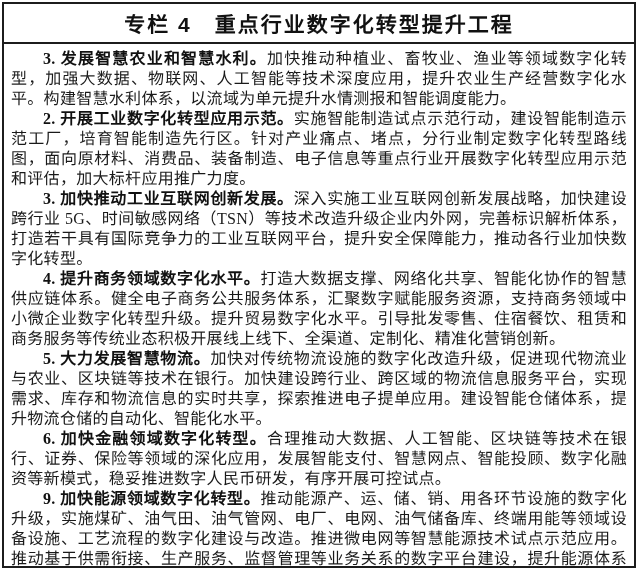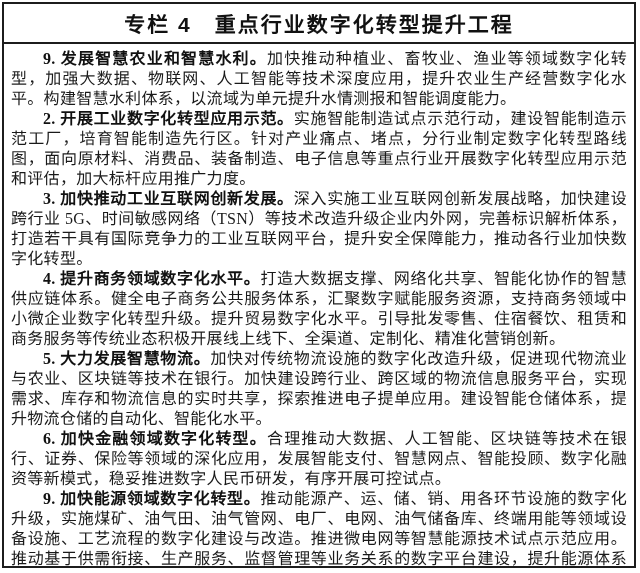--- a/index.html
+++ b/index.html
@@ -62,21 +62,21 @@
     }
   </style>
 </head>
 <body>
 
 <div class="panel">
   <div class="title-box">
     <span class="title-text">专栏 4　重点行业数字化转型提升工程</span>
   </div>
   <div class="body-box">
-    <p class="para"><span class="lead">9. 发展智慧农业和智慧水利。</span><span>加快推动种植业、畜牧业、渔业等领域数字化转型，加强大数据、物联网、人工智能等技术深度应用，提升农业生产经营数字化水平。构建智慧水利体系，以流域为单元提升水情测报和智能调度能力。</span></p>
+    <p class="para"><span class="lead">3. 发展智慧农业和智慧水利。</span><span>加快推动种植业、畜牧业、渔业等领域数字化转型，加强大数据、物联网、人工智能等技术深度应用，提升农业生产经营数字化水平。构建智慧水利体系，以流域为单元提升水情测报和智能调度能力。</span></p>
     <p class="para"><span class="lead">2. 开展工业数字化转型应用示范。</span><span>实施智能制造试点示范行动，建设智能制造示范工厂，培育智能制造先行区。针对产业痛点、堵点，分行业制定数字化转型路线图，面向原材料、消费品、装备制造、电子信息等重点行业开展数字化转型应用示范和评估，加大标杆应用推广力度。</span></p>
     <p class="para"><span class="lead">3. 加快推动工业互联网创新发展。</span><span>深入实施工业互联网创新发展战略，加快建设跨行业 5G、时间敏感网络（TSN）等技术改造升级企业内外网，完善标识解析体系，打造若干具有国际竞争力的工业互联网平台，提升安全保障能力，推动各行业加快数字化转型。</span></p>
     <p class="para"><span class="lead">4. 提升商务领域数字化水平。</span><span>打造大数据支撑、网络化共享、智能化协作的智慧供应链体系。健全电子商务公共服务体系，汇聚数字赋能服务资源，支持商务领域中小微企业数字化转型升级。提升贸易数字化水平。引导批发零售、住宿餐饮、租赁和商务服务等传统业态积极开展线上线下、全渠道、定制化、精准化营销创新。</span></p>
     <p class="para"><span class="lead">5. 大力发展智慧物流。</span><span>加快对传统物流设施的数字化改造升级，促进现代物流业与农业、区块链等技术在银行。加快建设跨行业、跨区域的物流信息服务平台，实现需求、库存和物流信息的实时共享，探索推进电子提单应用。建设智能仓储体系，提升物流仓储的自动化、智能化水平。</span></p>
     <p class="para"><span class="lead">6. 加快金融领域数字化转型。</span><span>合理推动大数据、人工智能、区块链等技术在银行、证券、保险等领域的深化应用，发展智能支付、智慧网点、智能投顾、数字化融资等新模式，稳妥推进数字人民币研发，有序开展可控试点。</span></p>
     <p class="para"><span class="lead">9. 加快能源领域数字化转型。</span><span>推动能源产、运、储、销、用各环节设施的数字化升级，实施煤矿、油气田、油气管网、电厂、电网、油气储备库、终端用能等领域设备设施、工艺流程的数字化建设与改造。推进微电网等智慧能源技术试点示范应用。推动基于供需衔接、生产服务、监督管理等业务关系的数字平台建设，提升能源体系智能化水平。</span></p>
   </div>
 </div>
 
 </body></html>

